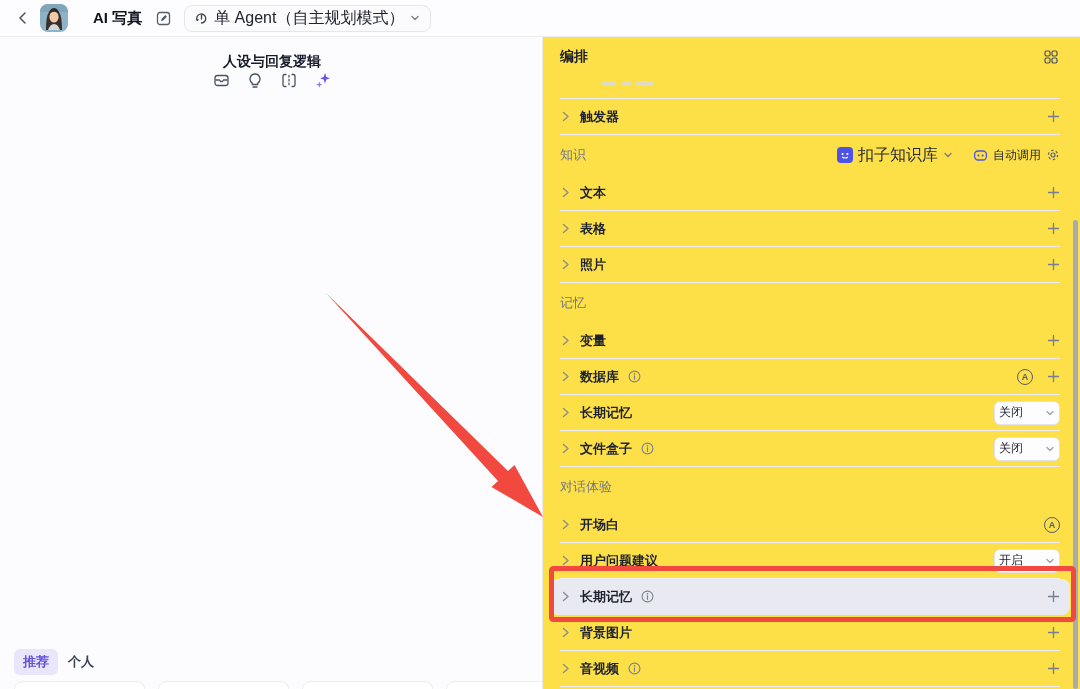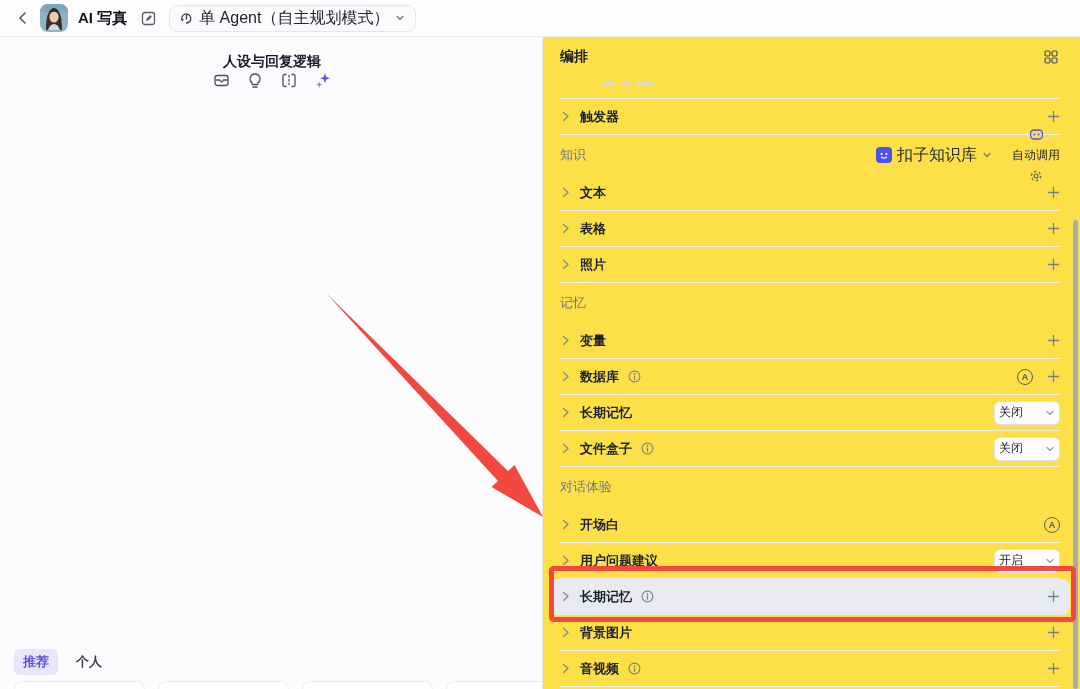--- a/index.html
+++ b/index.html
@@ -4,38 +4,38 @@
 <style>
   * { margin:0; padding:0; box-sizing:border-box; }
   html,body { width:1080px; height:689px; overflow:hidden;
     font-family:"Liberation Sans","DejaVu Sans",sans-serif; background:#fcfcfe; color:#1c212e; }
 
   
   .topbar { height:37px; display:flex; align-items:center; padding:0 12px;
     background:#fdfdff; border-bottom:1px solid #ececf2; }
   .back-btn { width:22px; height:22px; display:flex; align-items:center; justify-content:center; cursor:pointer; }
   .avatar { width:28px; height:28px; border-radius:8px; overflow:hidden; margin-left:6px; flex:none; }
-  .bot-title { font-size:15px; font-weight:700; color:#10141f; margin-left:10px; }
+  .bot-title { font-size:15px; font-weight:700; color:#10141f; margin-left:25px; }
   .edit-btn { margin-left:12px; display:flex; align-items:center; }
   .mode-pill { margin-left:12px; height:27px; display:flex; align-items:center; gap:6px;
     padding:0 10px; border:1px solid #e5e5ec; border-radius:8px; background:#fbfbfd;
     font-size:16px; color:#21242e; cursor:pointer; }
 
   
   .main { display:flex; height:652px; }
   .left-panel { width:543px; border-right:1px solid #e9e9ef; position:relative;
     background:#fcfcfe; overflow:hidden; }
   .right-panel { flex:1; position:relative; background:#fde047; padding:0 20px 0 17px; }
 
   
   .lp-header { display:flex; align-items:center; padding:16px 16px 0 18px;flex-direction:column; }
   .lp-title { font-size:14px; font-weight:700; color:#171c28; flex:1; }
   .lp-icons { display:flex; align-items:center; gap:16px; }
   .icon-btn { width:18px; height:18px; display:flex; align-items:center; justify-content:center; cursor:pointer; }
-  .lp-tabs { position:absolute; left:14px; bottom:14px; display:flex; align-items:center; gap:18px; }
+  .lp-tabs { position:absolute; left:14px; bottom:14px; display:flex; align-items:center; gap:10px; }
   .tab-pill { background:#e9e5fb; color:#6152d9; font-size:13px; font-weight:600;
     padding:4px 9px; border-radius:6px; cursor:pointer; }
   .tab-plain { color:#3a4150; font-size:13px; cursor:pointer;font-weight:bold; }
   .card-top { position:absolute; bottom:-2px; height:10px; width:131px; background:#fff;
     border:1px solid #ececf2; border-radius:8px 8px 0 0; }
 
   
   .rp-header { height:40px; display:flex; align-items:center; justify-content:space-between; }
   .rp-title { font-size:14px; font-weight:700; color:#171c28; }
   .remnant { height:22px; border-bottom:1px solid #ededf3; position:relative; overflow:hidden; }
@@ -45,21 +45,21 @@
     font-size:13px; color:#70768a; }
   .row { height:36px; display:flex; align-items:center; border-bottom:1px solid #ededf3; cursor:pointer; }
   .row-left { display:flex; align-items:center; gap:9px; flex:1; }
   .row-label { font-size:13px; font-weight:600; color:#1c212e; }
   .row-right { display:flex; align-items:center; gap:14px; }
   .row.highlight { background:#e9eaf1; border-radius:8px; margin:0 -10px; padding:0 10px;
     border-bottom-color:transparent; }
 
   .kb-group { display:flex; align-items:center; gap:20px; }
   .kb-btn { display:flex; align-items:center; gap:5px; font-size:16px; color:#262b36; cursor:pointer; }
-  .auto-call { display:flex; align-items:center; gap:5px; font-size:12px; color:#262b36;flex-direction:column; }
+  .auto-call { display:flex; align-items:center; gap:5px; font-size:12px; color:#262b36; }
 
   .select { min-width:66px; height:24px; display:flex; align-items:center; justify-content:space-between;
     gap:6px; padding:0 4px; border:1px solid #e1e1e9; border-radius:6px; background:#fdfdff;
     font-size:12px; color:#23262f; cursor:pointer; }
 
   .circle-a { width:16px; height:16px; border:1.3px solid #565d70; border-radius:50%;
     display:flex; align-items:center; justify-content:center; font-size:9px; font-weight:700;
     color:#565d70; cursor:pointer; }
 
   .scroll-thumb { position:absolute; right:2px; top:183px; bottom:0; width:5px;

